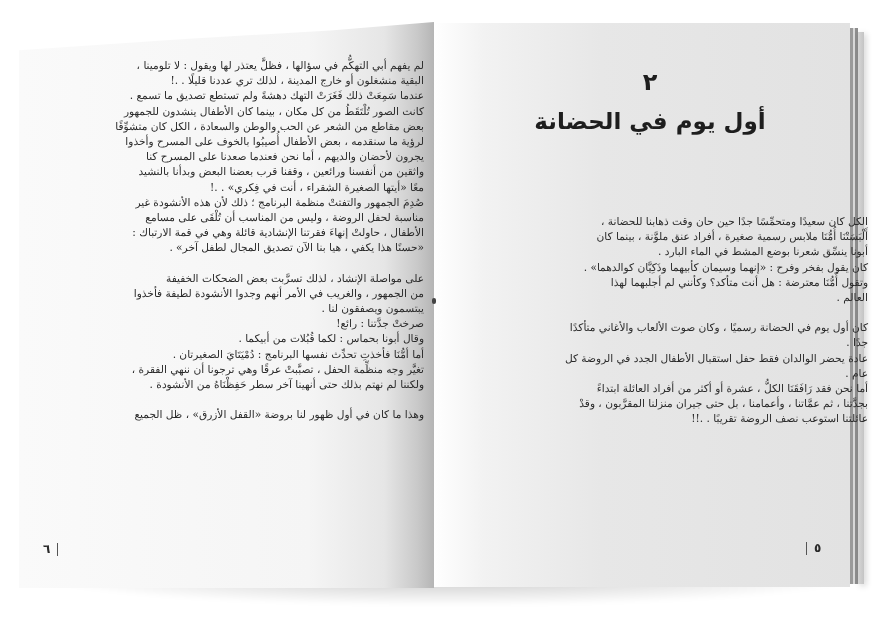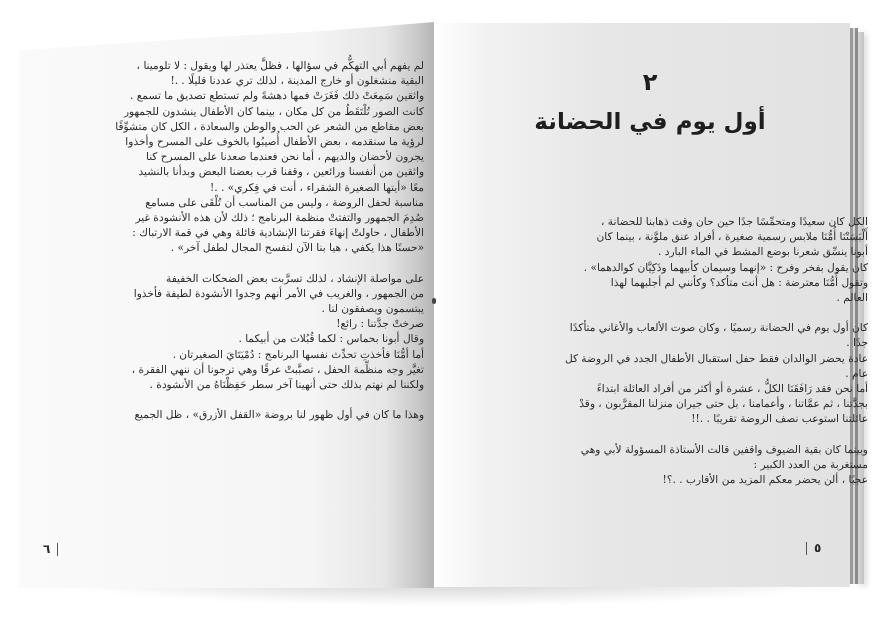--- a/index.html
+++ b/index.html
@@ -80,31 +80,31 @@
   <div class="page-stack-1"></div>
   <div class="page-stack-2"></div>
   <div class="page-stack-3"></div>
   <div class="page-stack-4"></div>
   <div class="spine-mark"></div>
 
   <div class="text-block left-text">
     <div>
       <p>لم يفهم أبي التهكُّم في سؤالها ، فظلَّ يعتذر لها ويقول : لا تلومينا ،</p>
       <p>البقية منشغلون أو خارج المدينة ، لذلك تري عددنا قليلًا . .!</p>
-      <p>واثقين سَمِعَتْ ذلك فَغَرَتْ فمها دهشةً ولم تستطع تصديق ما تسمع .</p>
+      <p>عندما سَمِعَتْ ذلك فَغَرَتْ التهك دهشةً ولم تستطع تصديق ما تسمع .</p>
       <p>كانت الصور تُلْتَقَطُ من كل مكان ، بينما كان الأطفال ينشدون للجمهور</p>
       <p>بعض مقاطع من الشعر عن الحب والوطن والسعادة ، الكل كان متشوِّقًا</p>
       <p>لرؤية ما سنقدمه ، بعض الأطفال أُصيبُوا بالخوف على المسرح وأخذوا</p>
       <p>يجرون لأحضان والديهم ، أما نحن فعندما صعدنا على المسرح كنا</p>
       <p>واثقين من أنفسنا ورائعين ، وقفنا قرب بعضنا البعض وبدأنا بالنشيد</p>
       <p>معًا «أيتها الصغيرة الشقراء ، أنت في فِكري» . .!</p>
+      <p>صُدِمَ الجمهور والتفتتْ منظمة البرنامج ؛ ذلك لأن هذه الأنشودة غير</p>
       <p>مناسبة لحفل الروضة ، وليس من المناسب أن تُلْقَى على مسامع</p>
-      <p>صُدِمَ الجمهور والتفتتْ منظمة البرنامج ؛ ذلك لأن هذه الأنشودة غير</p>
       <p>الأطفال ، حاولتْ إنهاءَ فقرتنا الإنشادية قائلة وهي في قمة الارتباك :</p>
-      <p>«حسنًا هذا يكفي ، هيا بنا الآن لنفسح المجال لطفل آخر» .</p>
+      <p>«حسنًا هذا يكفي ، هيا بنا الآن تصديق المجال لطفل آخر» .</p>
     </div>
     <div class="gap"></div>
     <div>
       <p>على مواصلة الإنشاد ، لذلك تسرَّبت بعض الضحكات الخفيفة</p>
       <p>من الجمهور ، والغريب في الأمر أنهم وجدوا الأنشودة لطيفة فأخذوا</p>
       <p>يبتسمون ويصفقون لنا .</p>
       <p>صرختْ جدَّتنا : رائع!</p>
       <p>وقال أبونا بحماس : لكما قُبُلات من أبيكما .</p>
       <p>أما أمُّنَا فأخذتِ تحدِّث نفسها البرنامج : دُمْيَتَايَ الصغيرتان .</p>
       <p>تغيَّر وجه منظِّمة الحفل ، تصبَّبتْ عرقًا وهي ترجونا أن ننهي الفقرة ،</p>
@@ -149,24 +149,19 @@
     <div>
       <p>كان أول يوم في الحضانة رسميًا ، وكان صوت الألعاب والأغاني متأكدًا</p>
       <p>جدًا .</p>
       <p>عادة يحضر الوالدان فقط حفل استقبال الأطفال الجدد في الروضة كل</p>
       <p>عام .</p>
       <p>أما نحن فقد رَافَقَنَا الكلُّ ، عشرة أو أكثر من أفراد العائلة ابتداءً</p>
       <p>بجدَّتنا ، ثم عمَّاتنا ، وأعمامنا ، بل حتى جيران منزلنا المقرَّبون ، وقدْ</p>
       <p>عائلتنا استوعب نصف الروضة تقريبًا . .!!</p>
     </div>
     <div class="gap"></div>
-    <div>
-      <p>وبينما كان بقية الضيوف واقفين قالت الأستاذة المسؤولة لأبي وهي</p>
-      <p>مستغربة من العدد الكبير :</p>
-      <p>عجبًا ، ألن يحضر معكم المزيد من الأقارب . .؟!</p>
-    </div>
   </div>
 
   <div class="page-number pn-right">
     <span>٥</span>
     <span class="bar"></span>
   </div>
 </div>
 
 </body></html>

